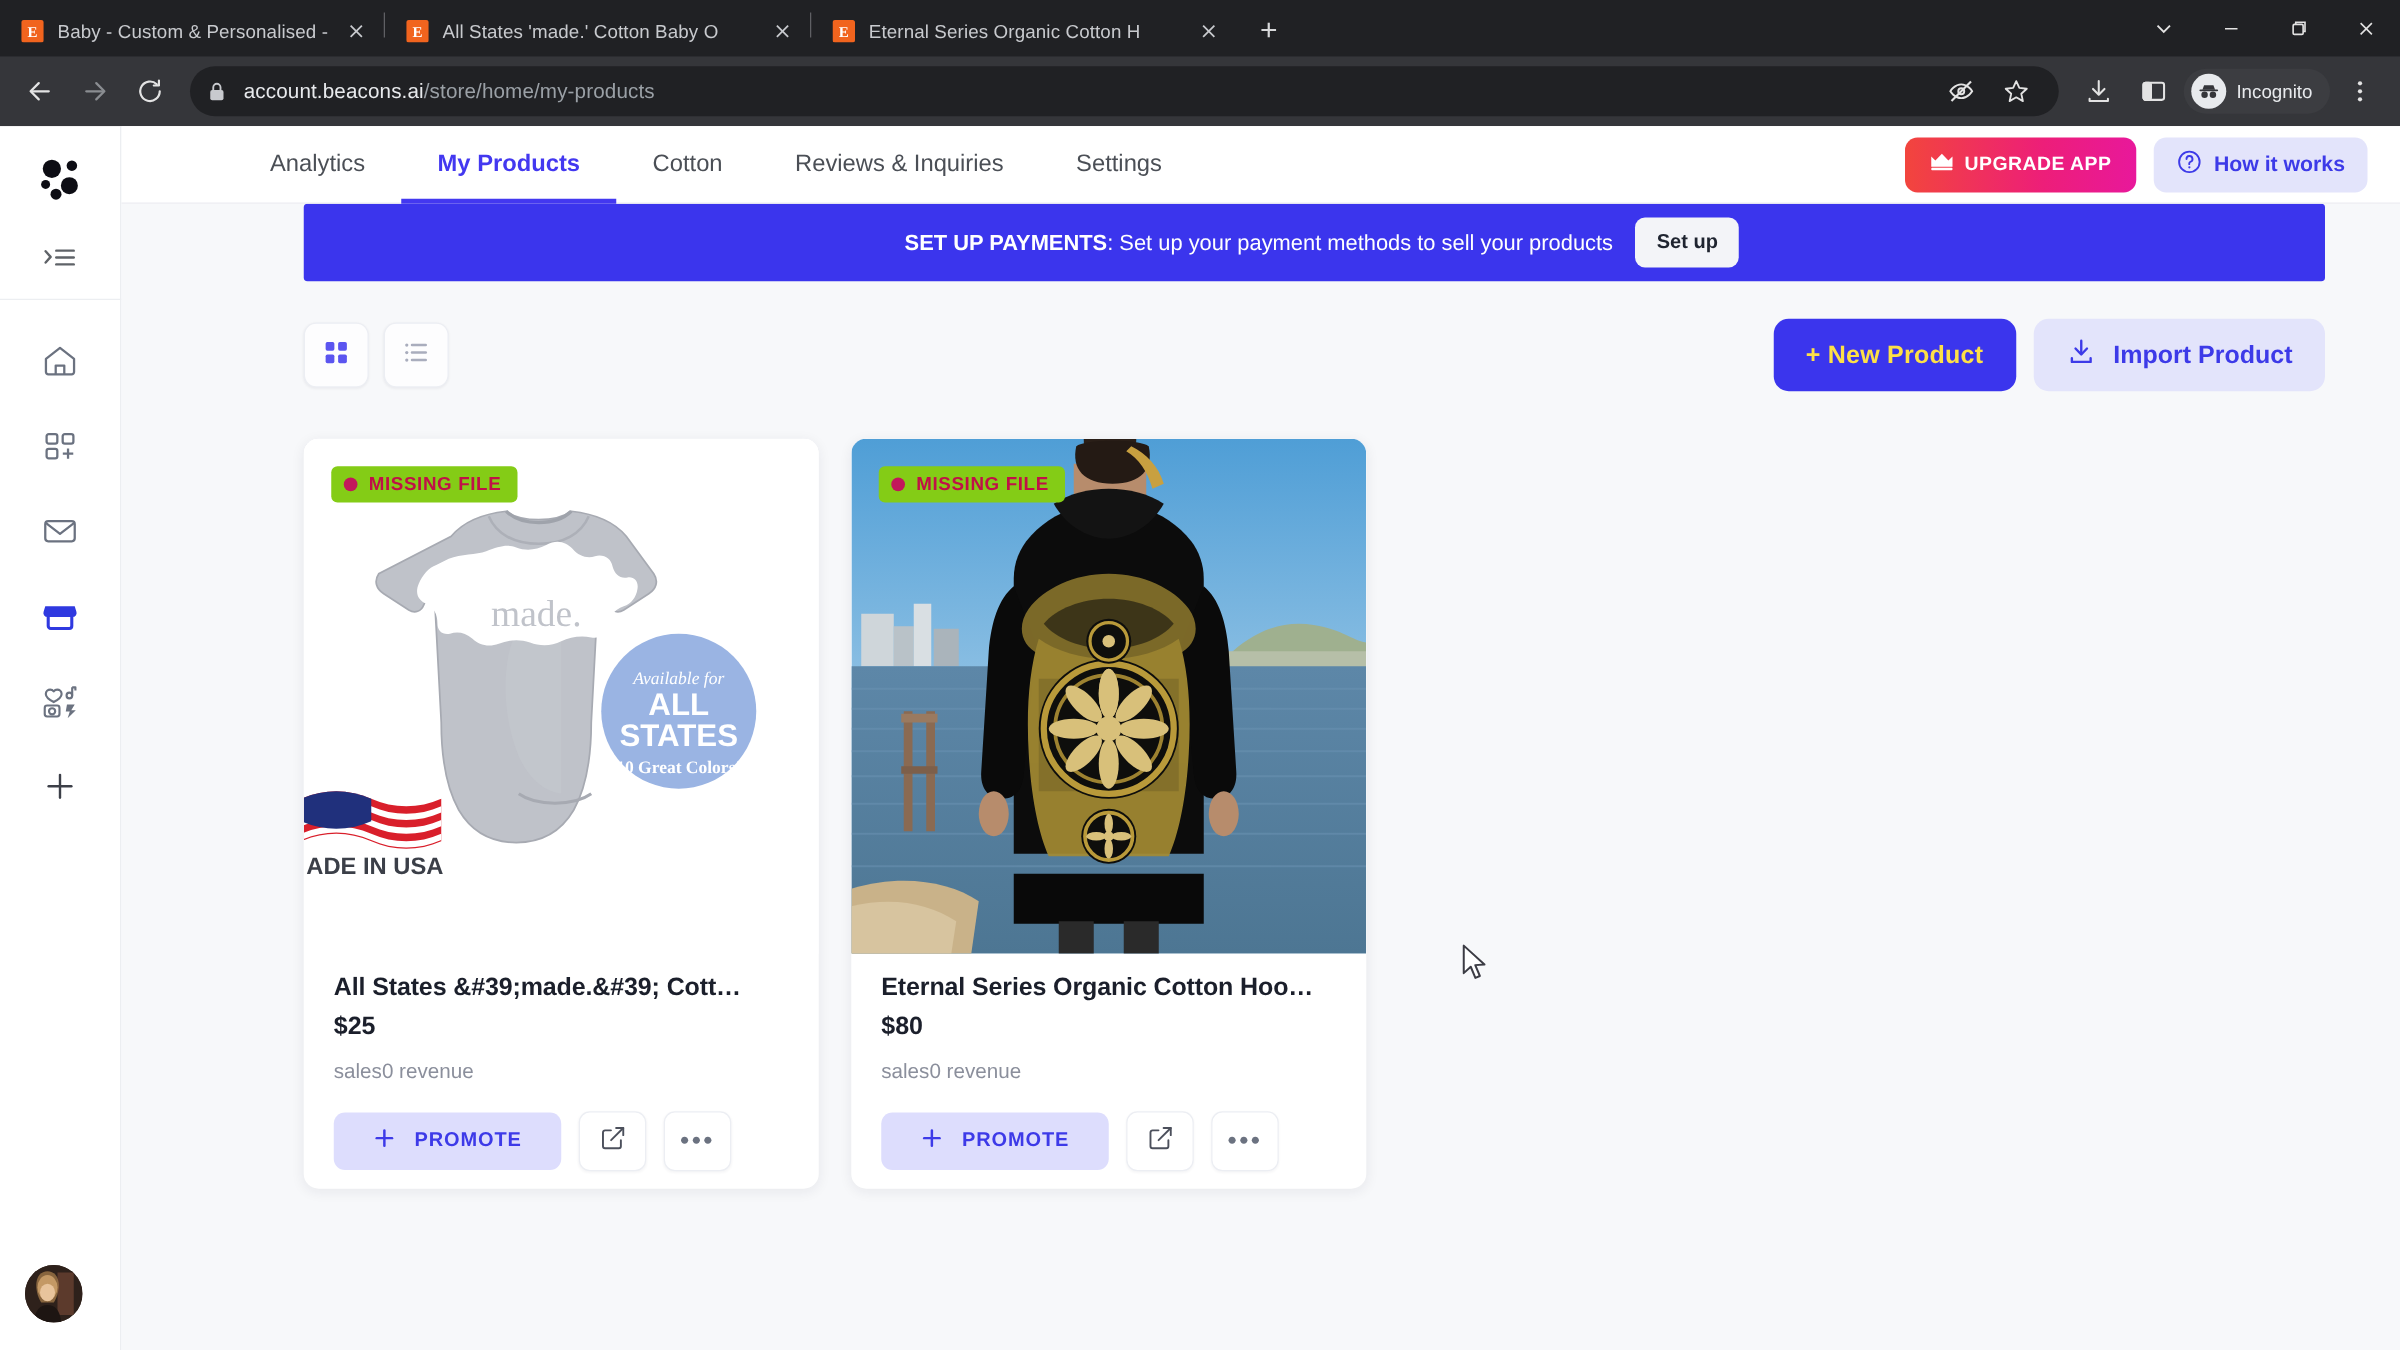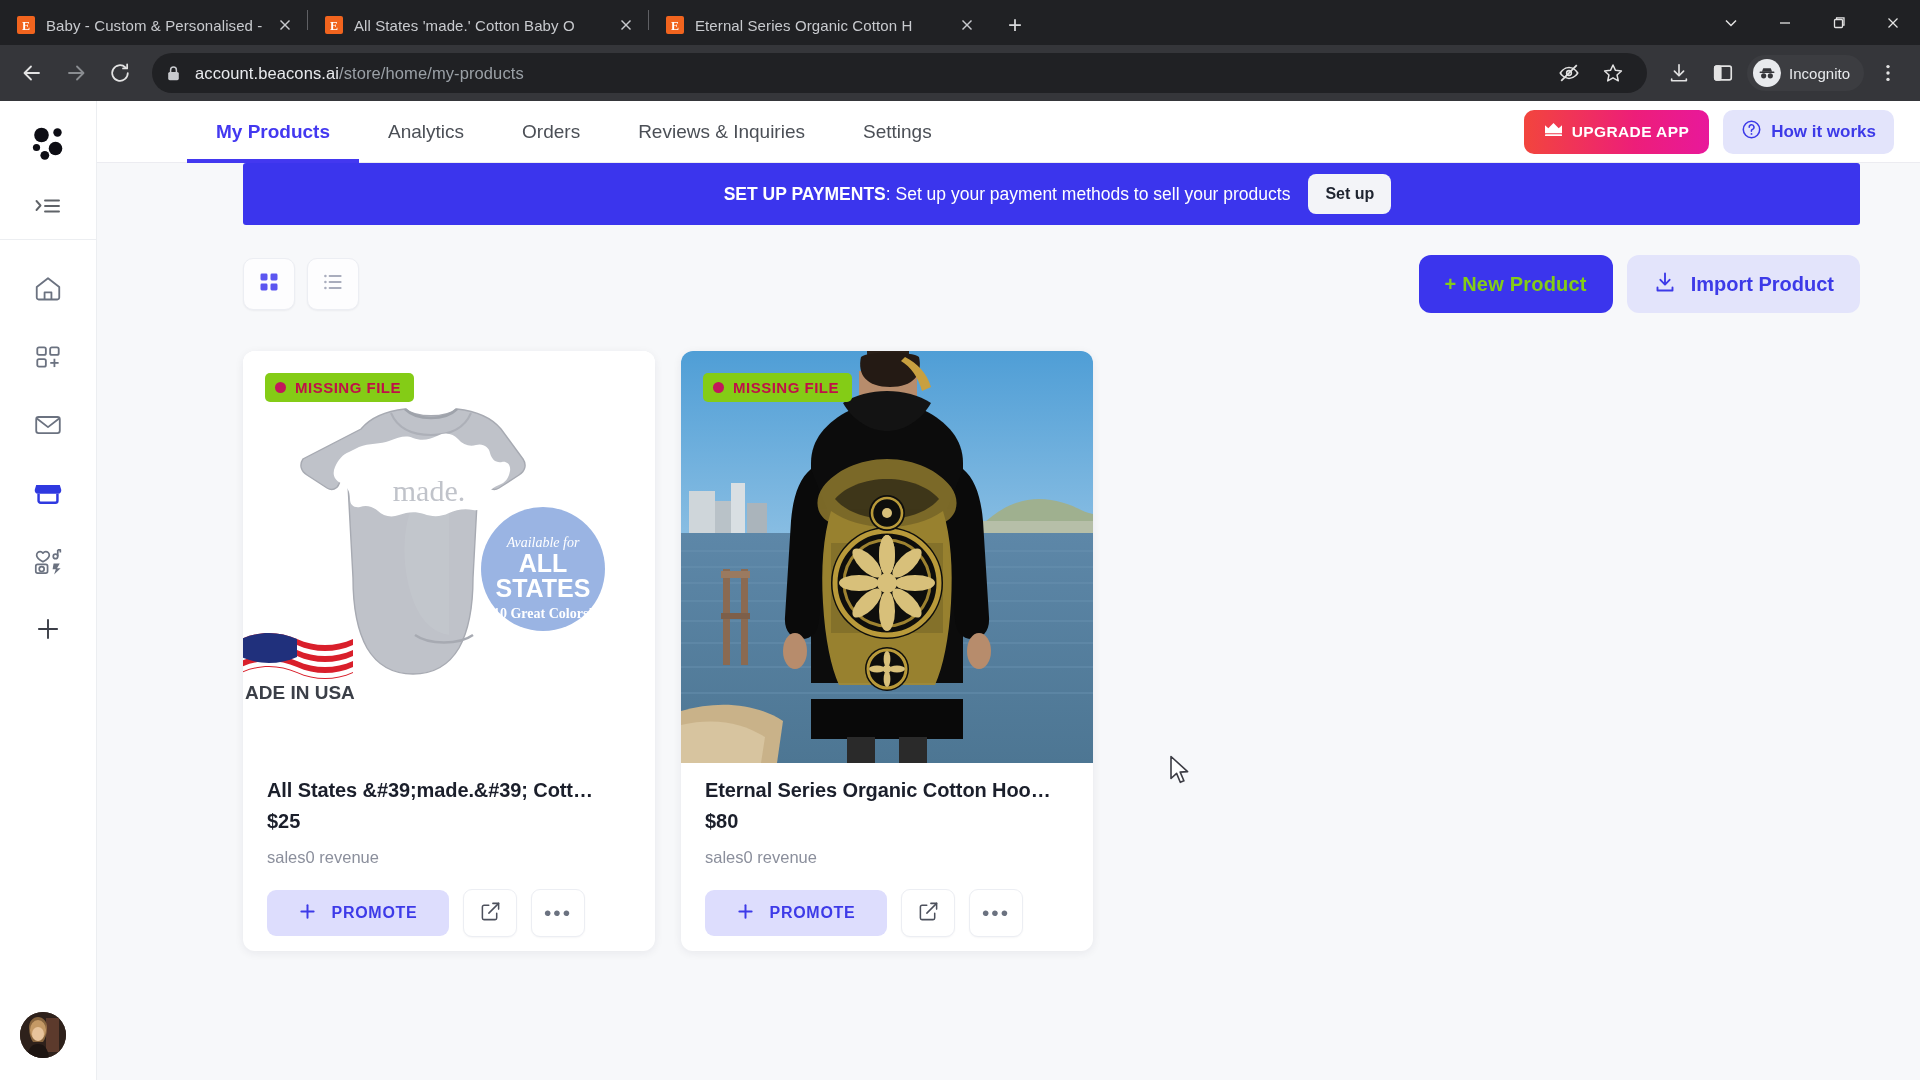--- a/index.html
+++ b/index.html
@@ -146,21 +146,21 @@
   .viewtoggles { display: flex; gap: 12px; }
   .viewbtn {
     width: 52px; height: 52px; border-radius: 10px; background: #fdfdfe;
     border: 1px solid #eceef3; display: flex; align-items: center; justify-content: center;
     box-shadow: 0 1px 2px rgba(20,20,40,.05);
   }
   .viewbtn.active svg { color: #5b55f0; }
   .viewbtn svg { color: #a9adbd; }
   .rightbtns { margin-left: auto; display: flex; gap: 14px; align-items: center; }
   .btn-newproduct {
-    height: 58px; padding: 0 26px; border-radius: 12px; background: #3b35ed; color: #84cc16;
+    height: 58px; padding: 0 26px; border-radius: 12px; background: #3b35ed; color: #fde047;
     font-size: 20px; font-weight: 800; display: flex; align-items: center; letter-spacing: .2px;
   }
   .btn-import {
     height: 58px; padding: 0 26px; border-radius: 12px; background: #e3e4fb; color: #3d3ae8;
     font-size: 20px; font-weight: 800; display: flex; align-items: center; gap: 14px;
   }
 
   .grid { margin: 38px 60px 0 146px; display: flex; gap: 26px; flex-wrap: wrap; }
   .card {
     width: 412px; background: #ffffff; border-radius: 12px;
@@ -450,23 +450,23 @@
           <ellipse cx="18" cy="22" rx="6" ry="7" fill="#e8c49c"></ellipse>
           <path d="M7 46c1-10 5-14 11-14s10 4 11 14z" fill="#1d1512"></path>
         </svg>
       </div>
     </div>
 
     <div class="main">
 
       <div class="topnav">
         <div class="navtabs">
+          <div class="navtab">Analytics</div>
           <div class="navtab active">My Products</div>
-          <div class="navtab">Analytics</div>
-          <div class="navtab">Orders</div>
+          <div class="navtab">Cotton</div>
           <div class="navtab">Reviews &amp; Inquiries</div>
           <div class="navtab">Settings</div>
         </div>
         <div class="nav-actions">
           <div class="btn-upgrade">
             <span>
               <svg width="19" height="15" viewBox="0 0 19 15" fill="#fff">
                   <path d="M1 3.2l3.3 3.1L9.5 1l5.2 5.3L18 3.2v8.1H1z"></path>
                   <rect x="1" y="12.2" width="17" height="1.9" rx=".7"></rect>
                 </svg>

